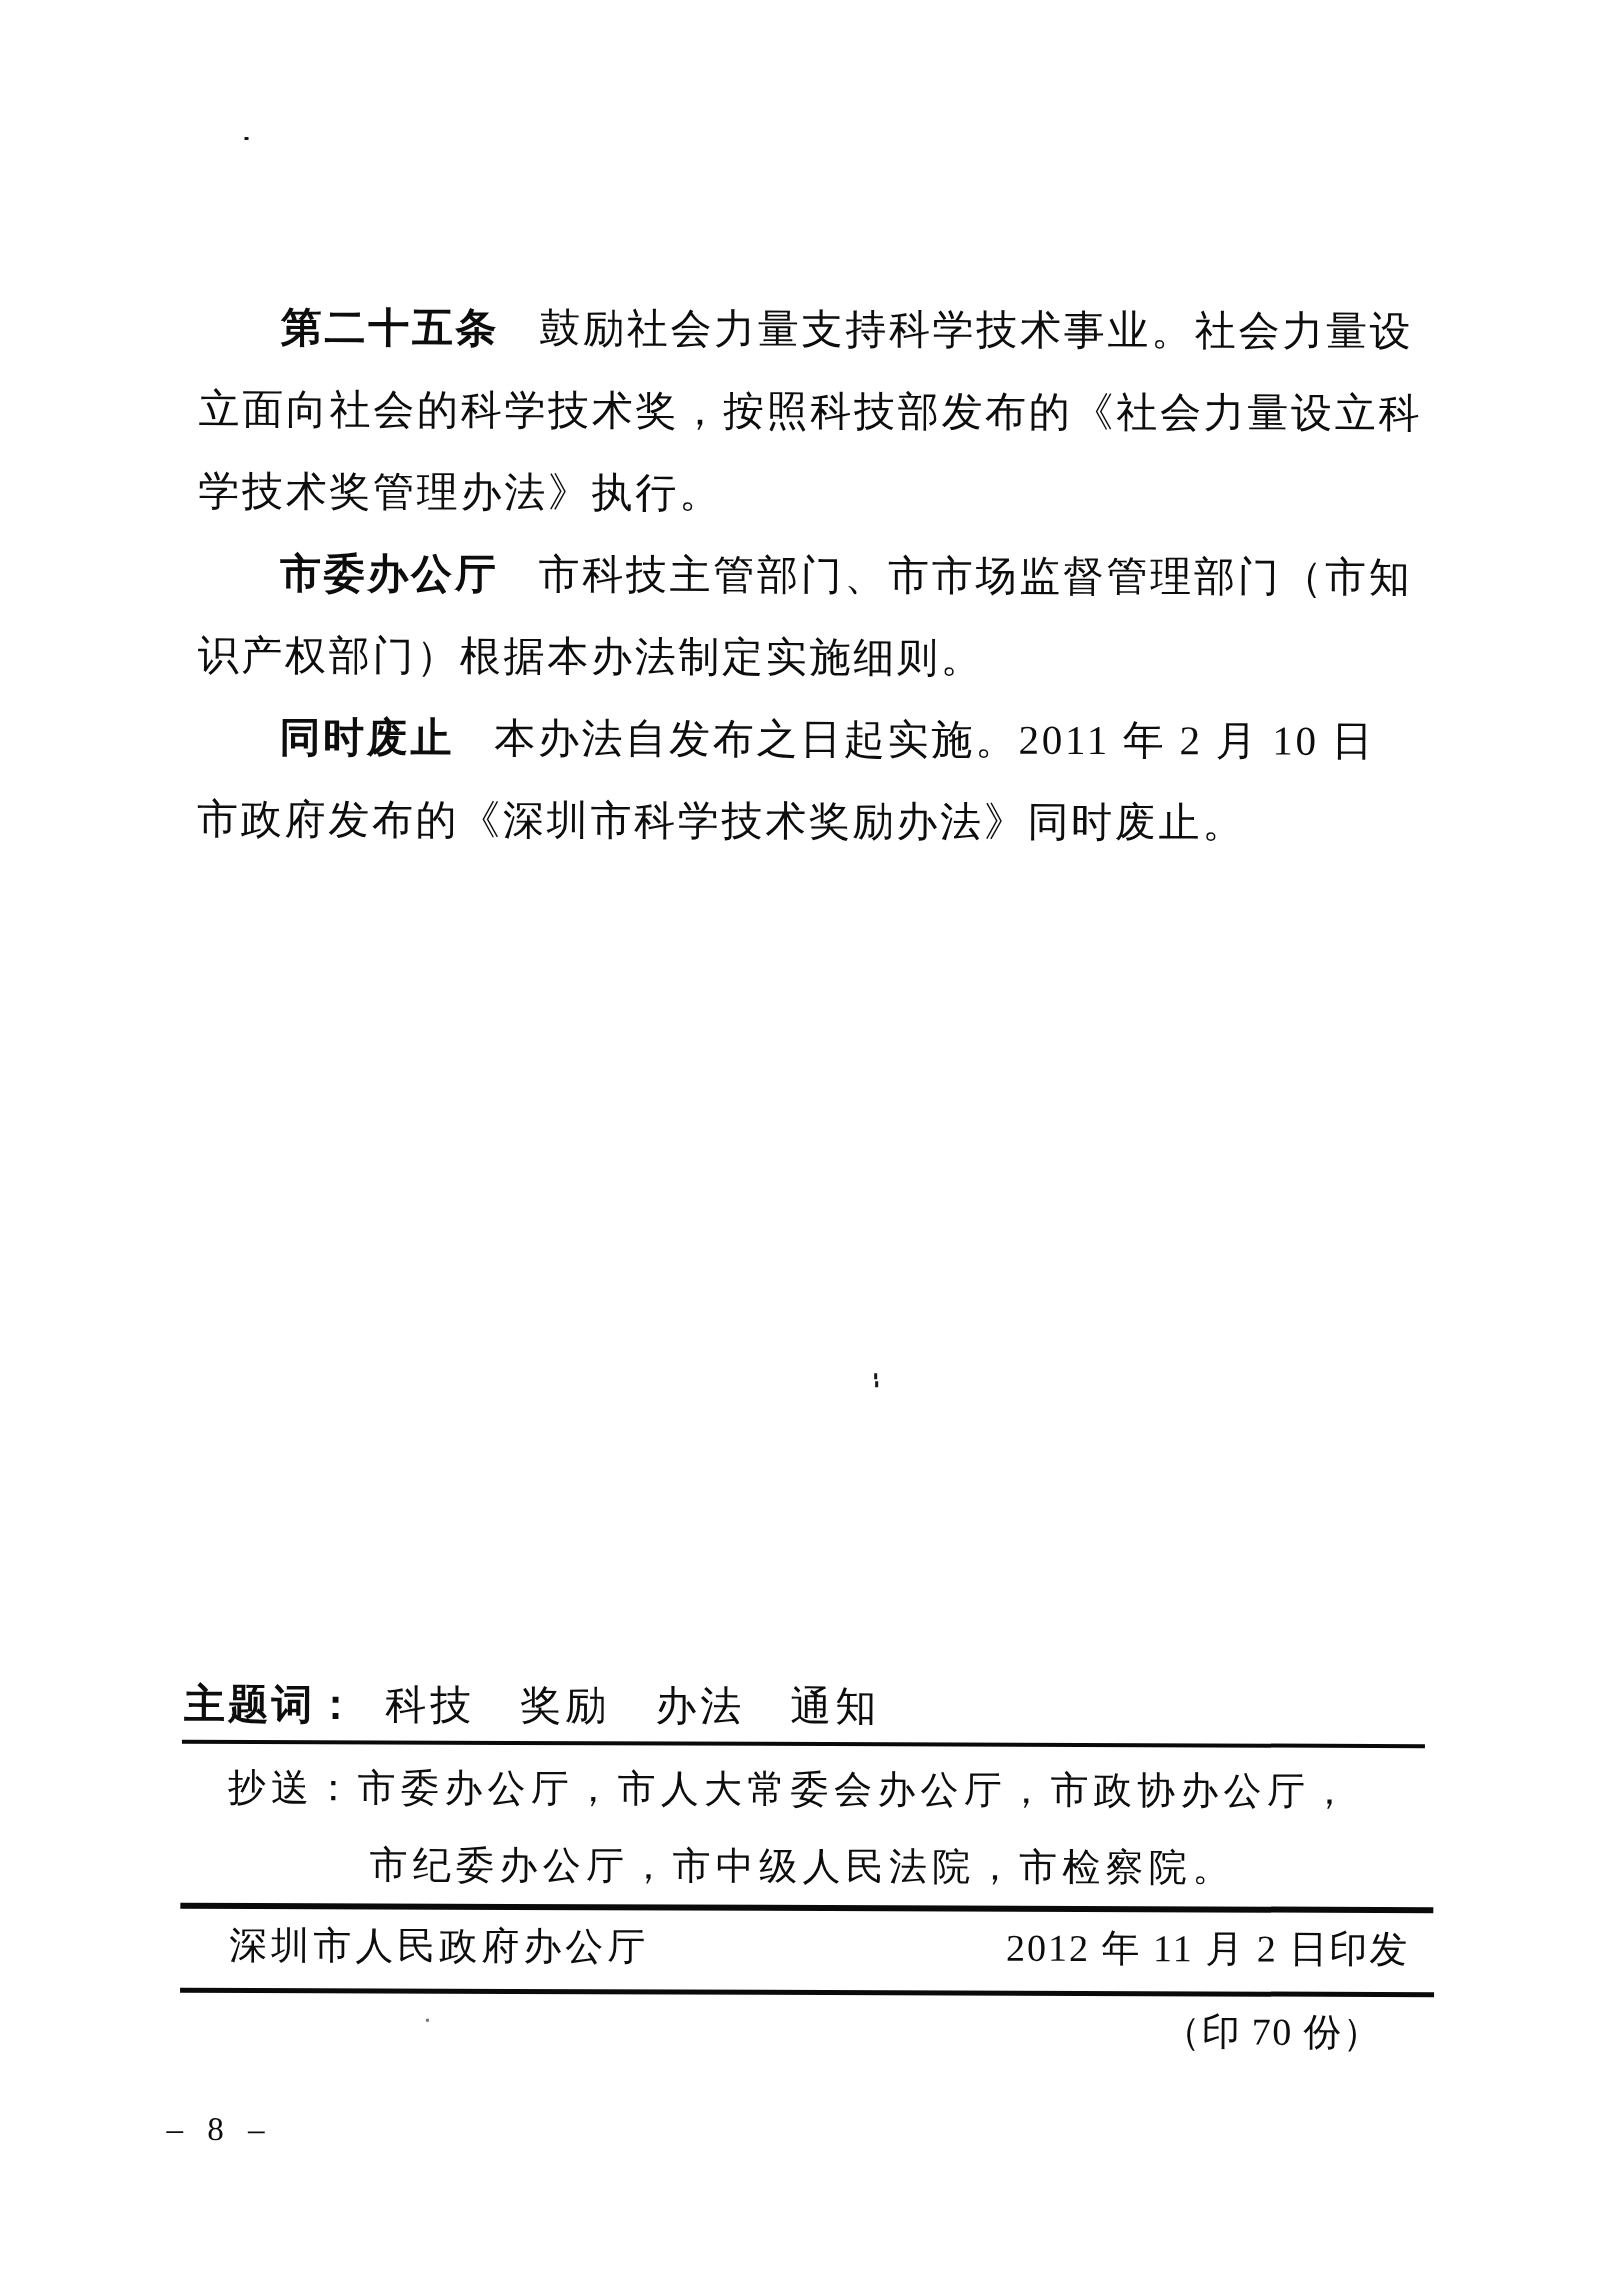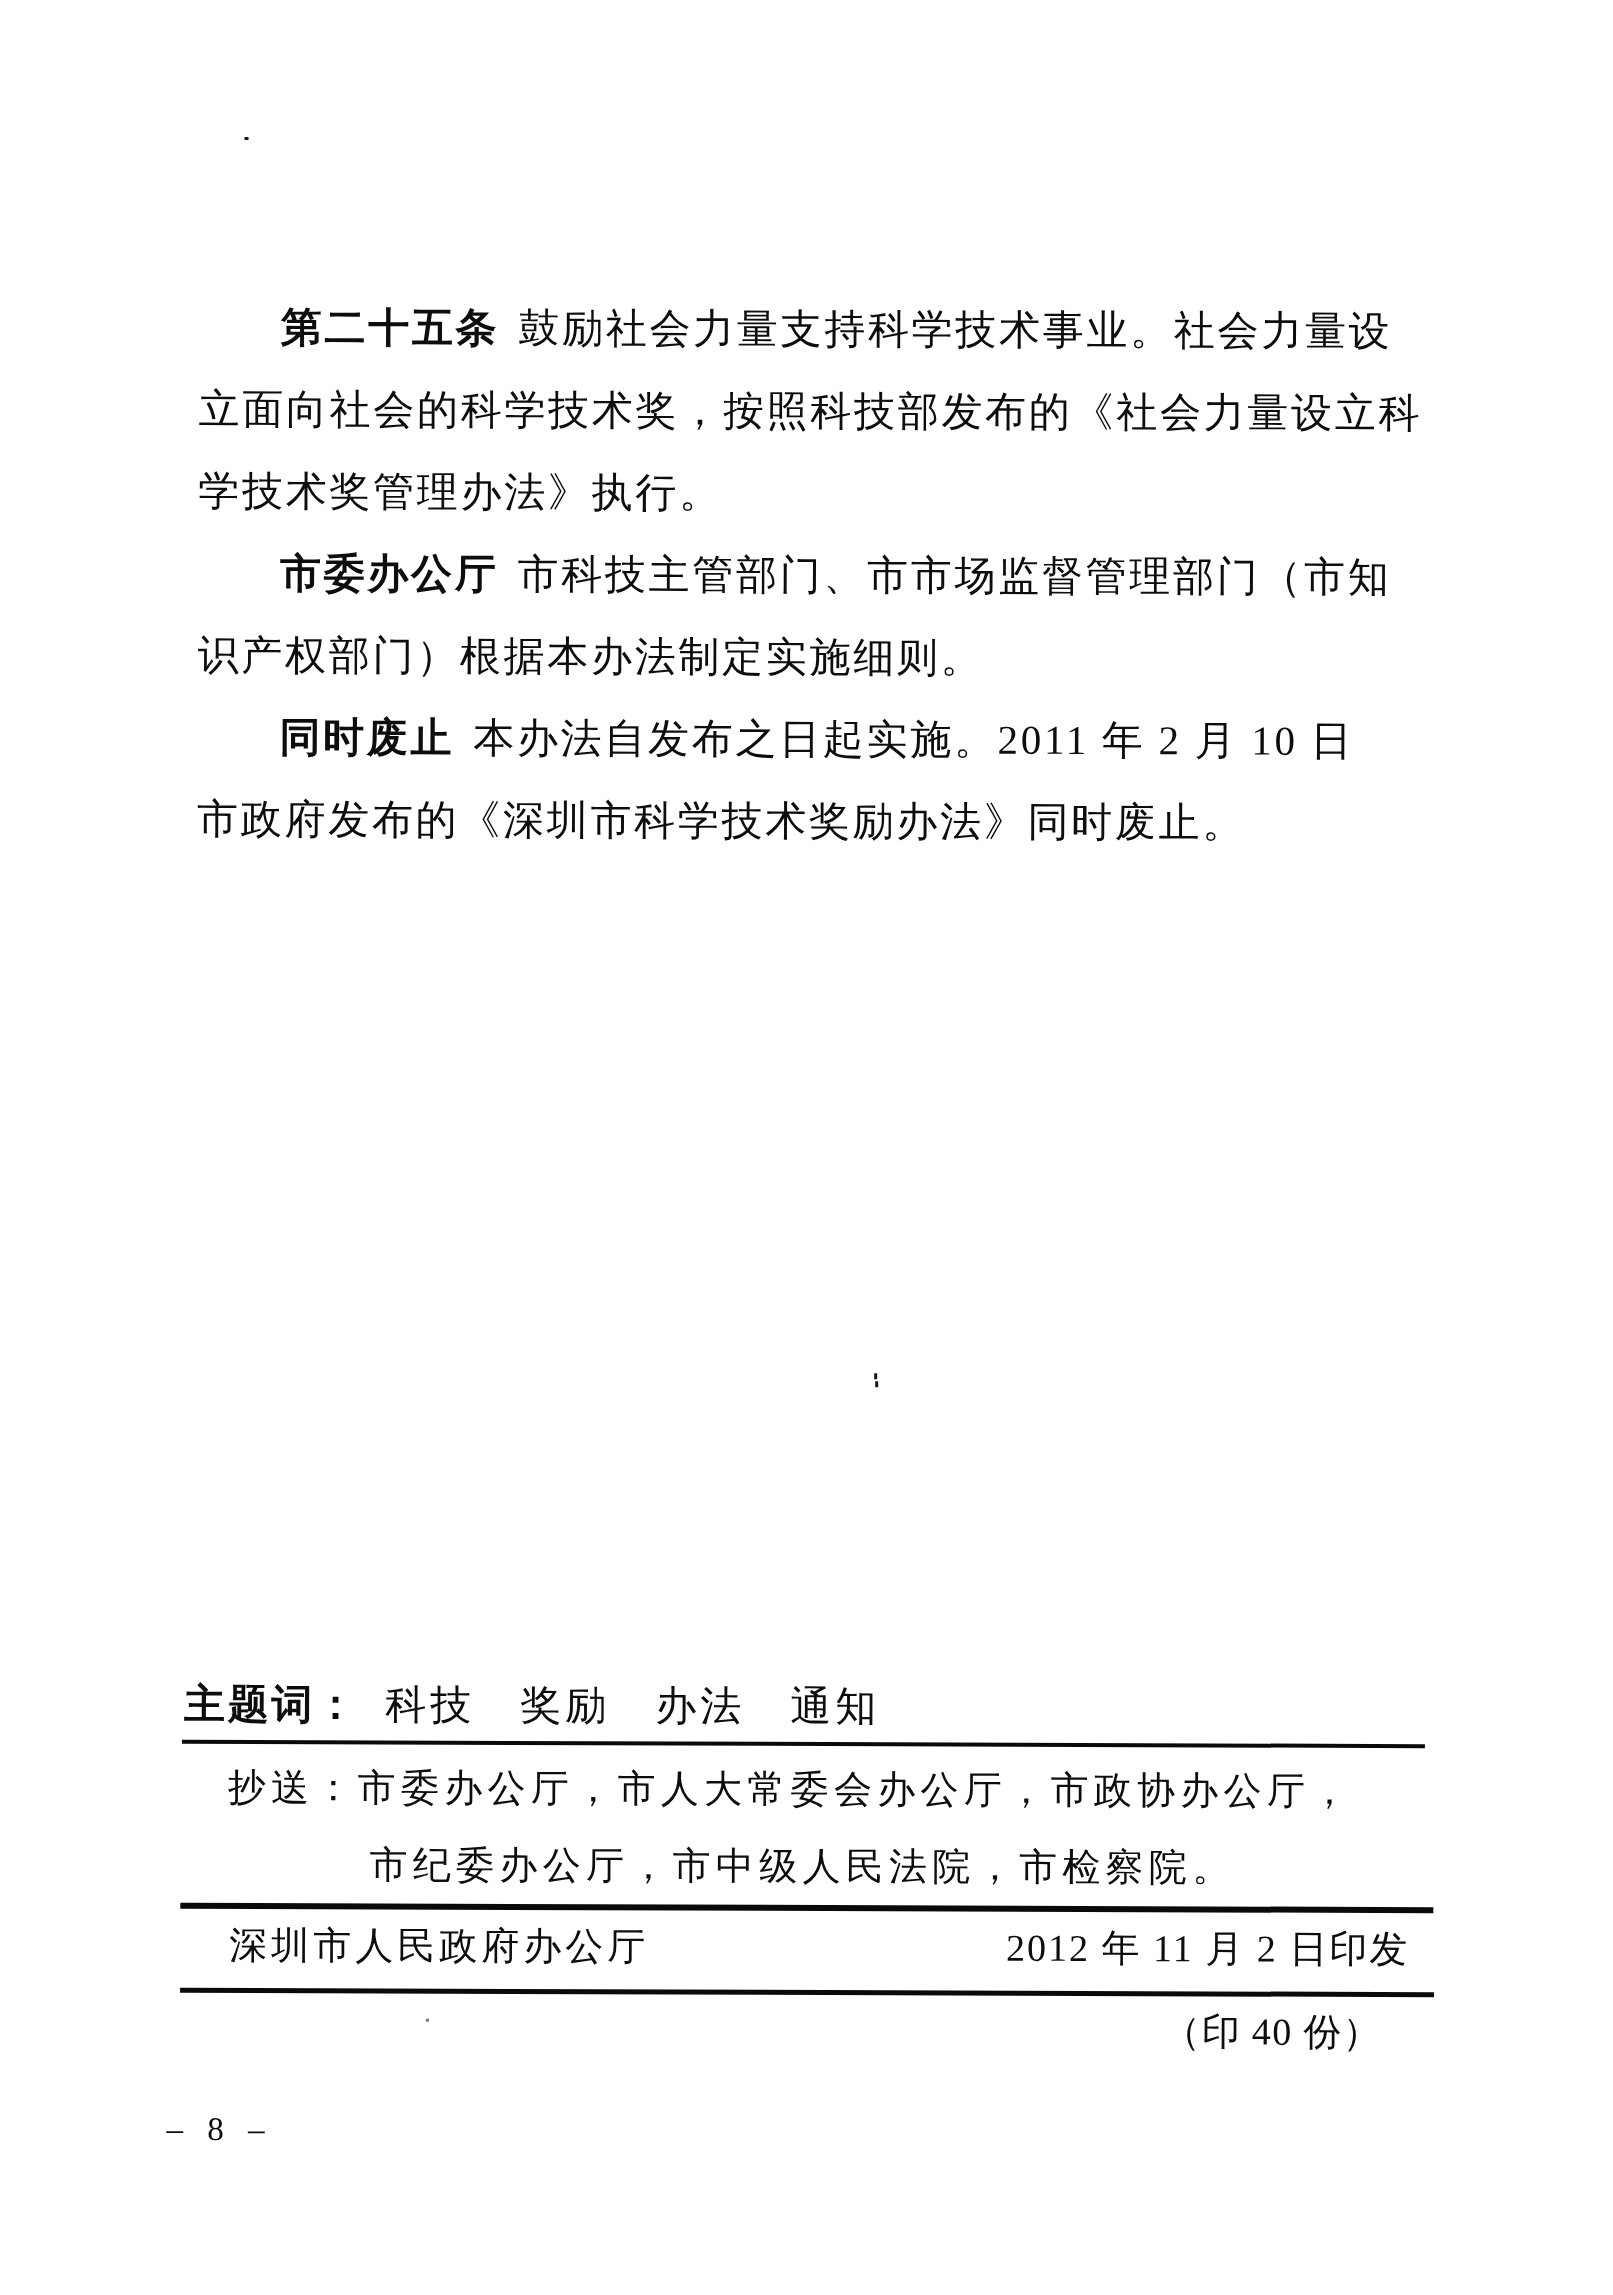--- a/index.html
+++ b/index.html
@@ -30,21 +30,21 @@
     font-size: 41px;
     line-height: 82px;
     letter-spacing: 2.7px;
     white-space: nowrap;
   }
   .line { height: 82px; }
   .line.indent { padding-left: 82px; }
   .art {
     font-family: Liberation Mono, monospace;
     font-weight: 700;
-    margin-right: 19px;
+    margin-right: 40px;
   }
   
   .subject {
     position: absolute;
     left: 186px;
     top: 1681px;
     height: 50px;
     line-height: 50px;
     font-size: 41px;
     letter-spacing: 2.7px;
@@ -166,18 +166,18 @@
 
   <div class="rule r2"></div>
 
   <div class="issuer-row">
     <span class="issuer">深圳市人民政府办公厅</span>
     <span class="pdate">2012 年 11 月 2 日印发</span>
   </div>
 
   <div class="rule r3"></div>
 
-  <div class="copies">（印 40 份）</div>
+  <div class="copies">（印 70 份）</div>
 
   <div class="pagenum">– 8 –</div>
 
 </div>
 
 
 </body></html>

